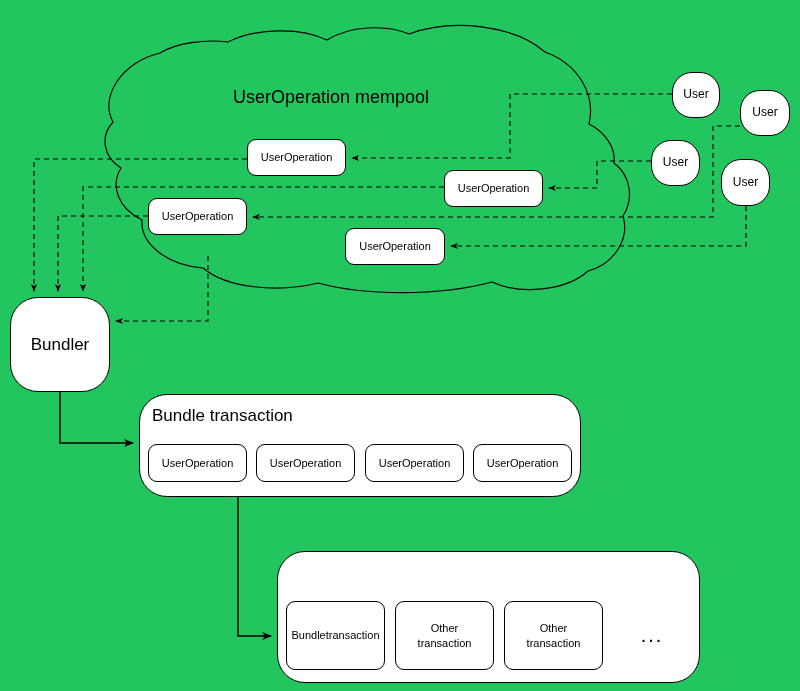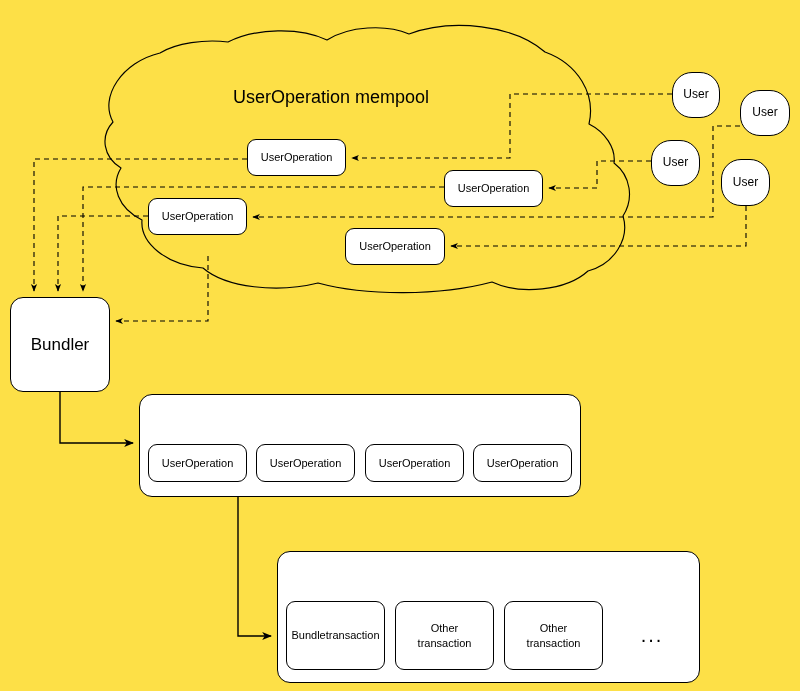--- a/index.html
+++ b/index.html
@@ -9,21 +9,21 @@
     background: #ffffff;
   }
   body {
     font-family: "Liberation Sans", sans-serif;
     color: #000000;
   }
   #canvas {
     position: relative;
     width: 800px;
     height: 691px;
-    background: #fde047;
+    background: #22c55e;
     overflow: hidden;
   }
   svg.layer {
     position: absolute;
     left: 0;
     top: 0;
     width: 800px;
     height: 691px;
     pointer-events: none;
   }
@@ -33,21 +33,21 @@
     border: 1px solid #000000;
     background: #ffffff;
     display: flex;
     align-items: center;
     justify-content: center;
     text-align: center;
     line-height: 1.15;
   }
   .node.rounded-sm { border-radius: 9px; }
   .node.rounded-md { border-radius: 20px; }
-  .node.rounded-lg { border-radius: 13px; }
+  .node.rounded-lg { border-radius: 28px; }
   .node.container {
     align-items: flex-start;
     justify-content: flex-start;
   }
   .userop-node { font-size: 11px; }
   .user-node   { font-size: 12px; }
   .bundler-node { font-size: 17px; }
   .group-title {
     position: absolute;
     font-size: 17px;
@@ -150,20 +150,21 @@
   <div class="node rounded-md user-node" style="left:740px; top:90px; width:50px; height:46px;">User</div>
 
   <div class="node rounded-md user-node" style="left:651px; top:140px; width:49px; height:46px;">User</div>
 
   <div class="node rounded-md user-node" style="left:721px; top:159px; width:49px; height:47px;">User</div>
 
   <div class="node rounded-lg bundler-node" style="left:10px; top:297px; width:100px; height:95px;">Bundler</div>
 
   <div class="node container rounded-lg" style="left:139px; top:394px; width:442px; height:103px;"></div>
 
+  <div class="group-title" style="left:152px; top:406px;">Bundle transaction</div>
 
   <div class="inner-box" style="left:148px; top:444px; width:99px; height:38px;">UserOperation</div>
 
   <div class="inner-box" style="left:256px; top:444px; width:99px; height:38px;">UserOperation</div>
 
   <div class="inner-box" style="left:365px; top:444px; width:99px; height:38px;">UserOperation</div>
 
   <div class="inner-box" style="left:473px; top:444px; width:99px; height:38px;">UserOperation</div>
 
   <div class="node container rounded-lg" style="left:277px; top:551px; width:423px; height:132px;"></div>

